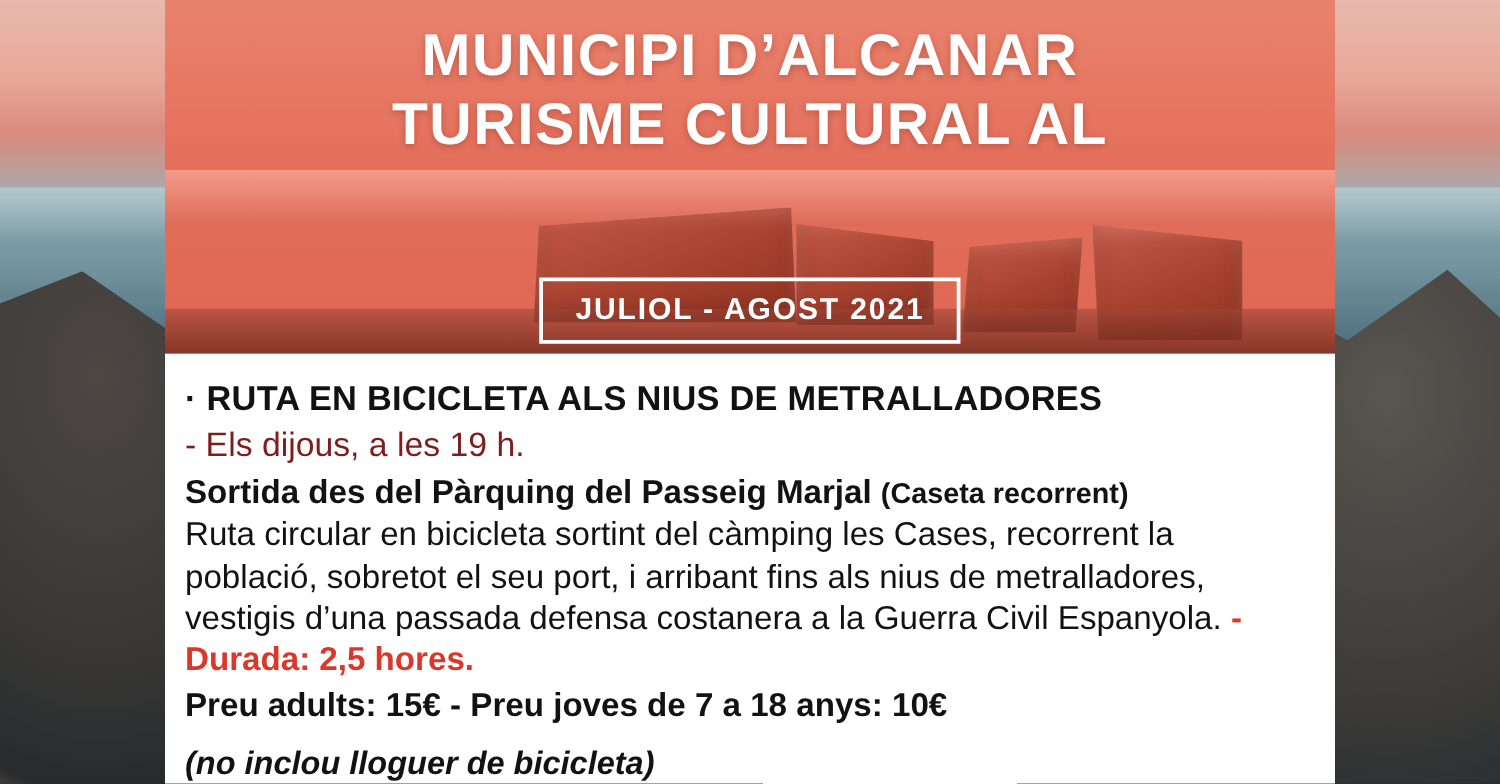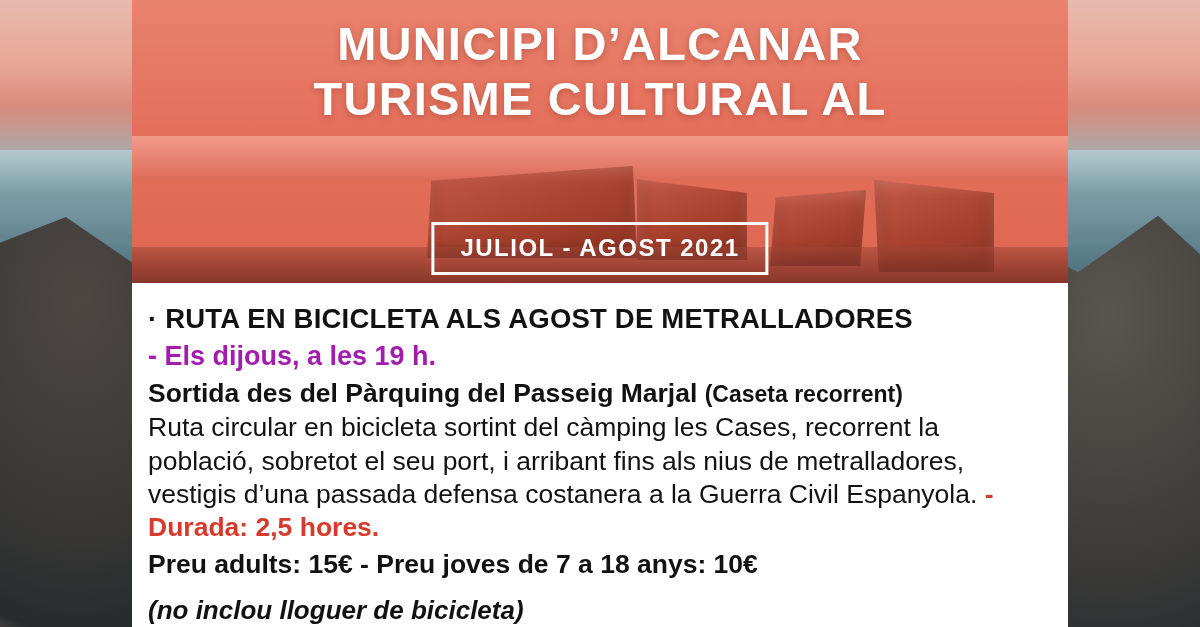--- a/index.html
+++ b/index.html
@@ -184,22 +184,22 @@
     line-height: 1.30;
     font-family: "Liberation Sans", sans-serif;
   }
   .route-title {
     font-weight: bold;
     font-size: 27.5px;
     letter-spacing: .2px;
     margin-bottom: 2px;
   }
   .schedule {
-    font-weight: bold;
-    color: #a21caf;
+    font-weight: normal;
+    color: #7f1d1d;
     font-size: 27px;
     margin-bottom: 2px;
   }
   .start-point {
     font-weight: bold;
     font-size: 26.5px;
     margin-bottom: 1px;
   }
   .start-point .sub {
     font-weight: bold;
@@ -251,21 +251,21 @@
       <span class="line">MUNICIPI D’ALCANAR</span>
       <span class="line">TURISME CULTURAL AL</span>
     </div>
 
     <div class="date-badge">JULIOL - AGOST 2021</div>
   </div>
 
   <div class="panel">
     <div class="panel-inner">
 
-      <div class="p-line route-title">· RUTA EN BICICLETA ALS AGOST DE METRALLADORES</div>
+      <div class="p-line route-title">· RUTA EN BICICLETA ALS NIUS DE METRALLADORES</div>
 
       <div class="p-line schedule">- Els dijous, a les 19 h.</div>
 
       <div class="p-line start-point">
         <span>Sortida des del Pàrquing del Passeig Marjal</span>
         <span class="sub">(Caseta recorrent)</span>
       </div>
 
       <div class="p-line desc">
         <span>Ruta circular en bicicleta sortint del càmping les Cases, recorrent la població, sobretot el seu port, i arribant fins als nius de metralladores, vestigis d’una passada defensa costanera a la Guerra Civil Espanyola.</span>

